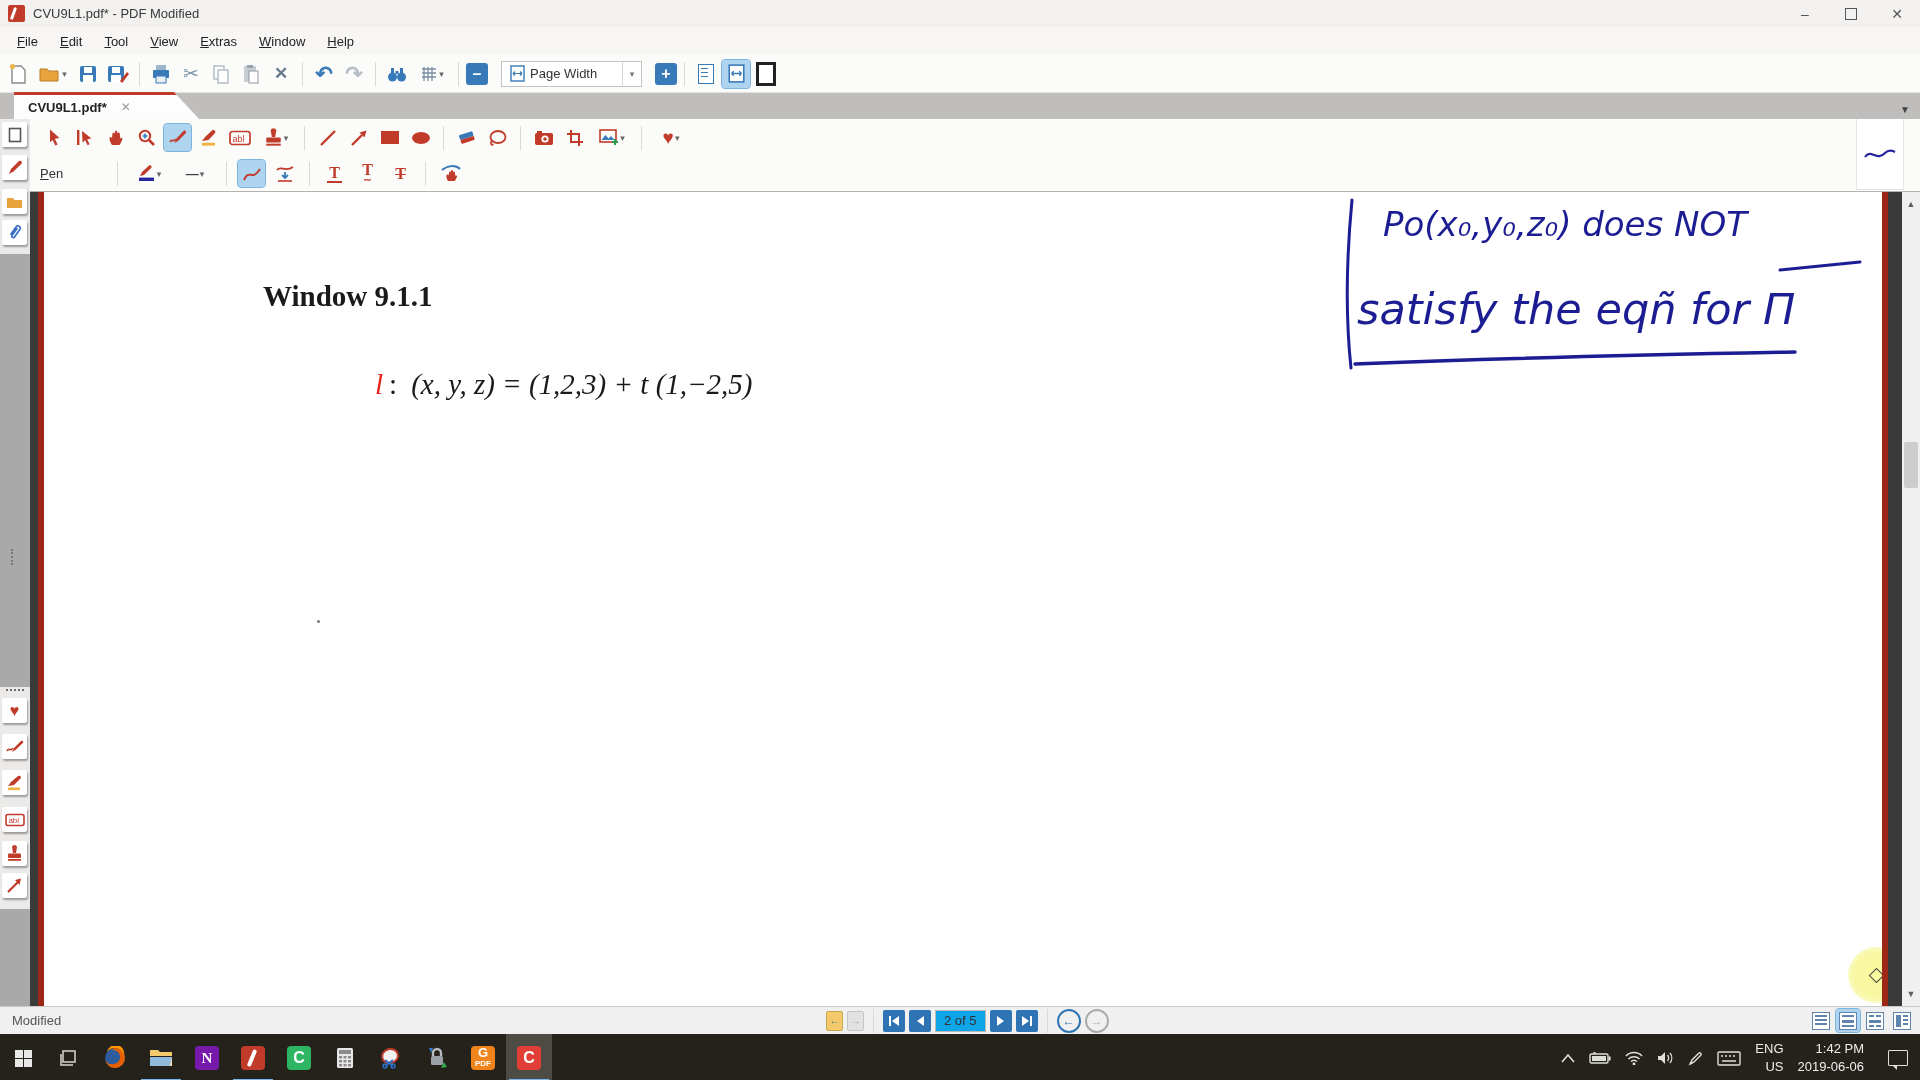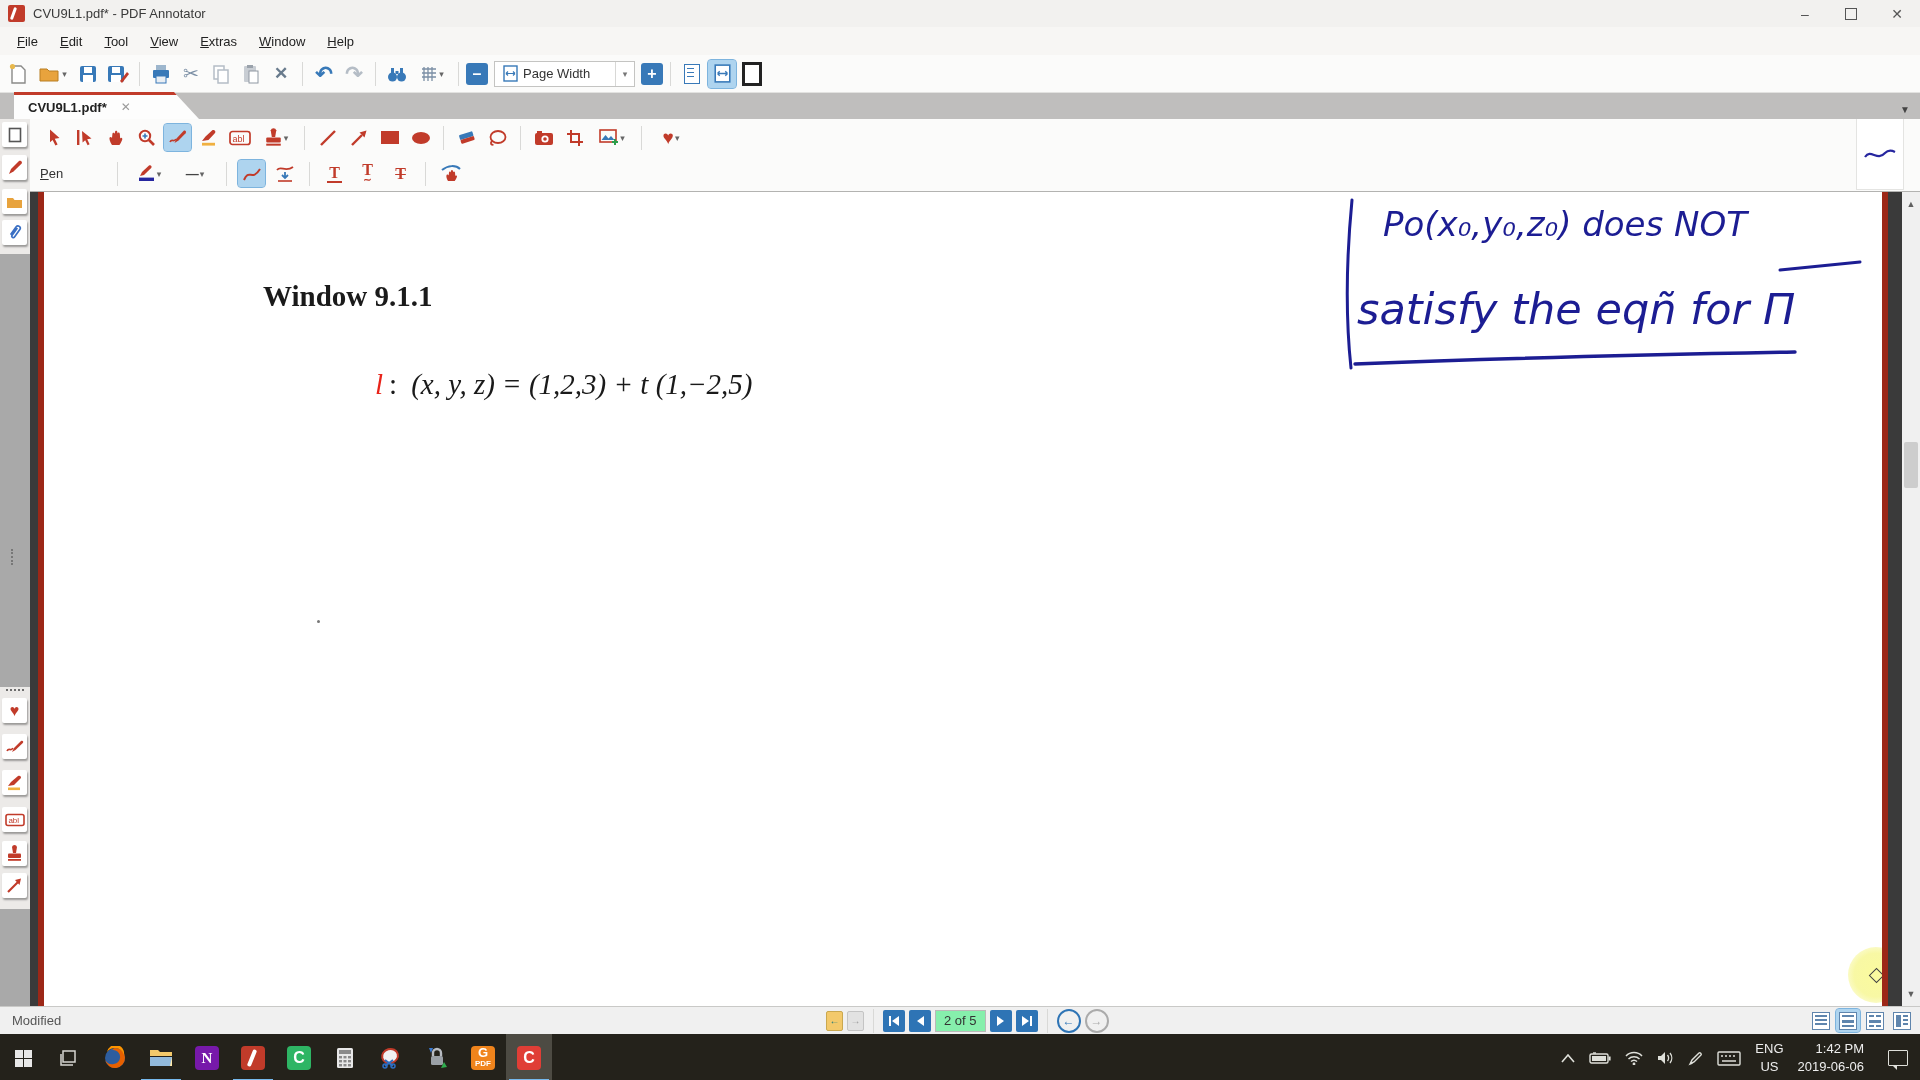--- a/index.html
+++ b/index.html
@@ -14,21 +14,21 @@
   
   .menubar{height:28px;display:flex;align-items:center;background:#f7f6f4;font-size:13px;color:#222;padding-left:6px;}
   .menu-item{padding:5px 11px;}
   .menu-item:first-letter{text-decoration:underline;}
   
   .toolbar{height:37px;display:flex;align-items:center;background:#fbfbfa;border-bottom:1px solid #e2e2e0;padding-left:4px;gap:2px;}
   .tbtn{width:28px;height:28px;display:flex;align-items:center;justify-content:center;position:relative;}
   .sep{width:1px;height:24px;background:#d9d9d7;margin:0 5px;}
   .dd{font-size:9px;color:#666;margin-left:1px;}
   .bluebtn{width:22px;height:22px;background:#3879b8;color:#fff;border-radius:3px;display:flex;align-items:center;justify-content:center;font-size:16px;font-weight:bold;}
-  .combo{display:flex;align-items:center;height:24px;background:#fff;border:1px solid #c4c4c2;margin:0 4px;}
+  .combo{display:flex;align-items:center;height:24px;background:#fff;border:1px solid #c4c4c2;margin:0 11px;}
   .combo .cbody{display:flex;align-items:center;gap:5px;padding:0 8px;font-size:13px;color:#333;width:104px;}
   .combo .cdrop{width:18px;height:100%;border-left:1px solid #d8d8d6;display:flex;align-items:center;justify-content:center;font-size:9px;color:#777;}
   .sel{background:#aed4ef;border-radius:3px;outline:1px solid #7db4de;}
   .pageic{width:14px;height:18px;border:1.5px solid #3879b8;background:#fff;position:relative;}
   .pageic.lines::after{content:"";position:absolute;left:2px;top:3px;width:7px;height:1.5px;background:#3879b8;box-shadow:0 4px 0 #3879b8,0 8px 0 #3879b8;}
   .blackrect{width:14px;height:18px;border:3px solid #222;background:#fff;}
   
   .tabrow{height:26px;background:#bfbebd;position:relative;display:flex;align-items:flex-end;}
   .tab{margin-left:14px;height:24px;width:185px;background:#fdfdfd;border-top:3px solid #c13b2a;clip-path:polygon(0 0,160px 0,185px 100%,0 100%);display:flex;align-items:center;padding-left:14px;gap:14px;font-size:13px;font-weight:bold;color:#222;}
   .tabclose{color:#9a9a9a;font-size:12px;font-weight:normal;}
@@ -71,51 +71,51 @@
   .fab{position:absolute;width:56px;height:56px;border-radius:50%;background:radial-gradient(circle,#fafa9e 0%,#f8f8a4 55%,rgba(250,250,160,0));display:flex;align-items:center;justify-content:center;}
   .fabglyph{width:9px;height:9px;border:1.6px solid #444;transform:rotate(45deg);}
   
   .statusbar{height:27px;background:#f0f0f0;border-top:1px solid #c9c9c7;position:relative;display:flex;align-items:center;font-size:13px;color:#555;}
   .status-left{margin-left:12px;}
   .nav{position:absolute;left:826px;top:0;height:27px;display:flex;align-items:center;gap:4px;}
   .navbtn{width:22px;height:22px;background:#2e74b5;border-radius:2px;display:flex;align-items:center;justify-content:center;gap:1px;}
   .tri-l{width:0;height:0;border-top:5px solid transparent;border-bottom:5px solid transparent;border-right:7px solid #fff;}
   .tri-r{width:0;height:0;border-top:5px solid transparent;border-bottom:5px solid transparent;border-left:7px solid #fff;}
   .vbar{width:2px;height:10px;background:#fff;}
-  .pagebox{height:20px;border:1px solid #b9b9b7;background:#86efac;display:flex;align-items:center;padding:0 8px;font-size:13px;color:#333;}
+  .pagebox{height:20px;border:1px solid #b9b9b7;background:#0ea5e9;display:flex;align-items:center;padding:0 8px;font-size:13px;color:#333;}
   .circbtn{width:20px;height:20px;border-radius:50%;border:2px solid #2e74b5;color:#2e74b5;display:flex;align-items:center;justify-content:center;font-size:12px;font-weight:bold;}
   .circbtn.dis{border-color:#ababab;color:#ababab;}
   .docpage-ic{width:15px;height:18px;border-radius:2px;display:flex;align-items:center;justify-content:center;font-size:10px;}
   .viewmodes{position:absolute;right:6px;top:0;height:27px;display:flex;align-items:center;gap:3px;}
   .vm{width:24px;height:23px;display:flex;align-items:center;justify-content:center;}
   .vmg{width:16px;height:16px;border:1.5px solid #5f85ad;background:#fff;position:relative;}
   .vmg i{position:absolute;left:2px;right:2px;height:2px;background:#5f85ad;}
   
   .taskbar{height:48px;background:#24221b;display:flex;align-items:stretch;color:#dfe0da;}
   .tkbtn{width:46px;display:flex;align-items:center;justify-content:center;position:relative;}
   .tkbtn.open::after{content:"";position:absolute;left:3px;right:3px;bottom:0;height:3px;background:#76b9ed;}
   .tkbtn.active{background:#4d4b43;}
   .sq{border-radius:4px;display:flex;align-items:center;justify-content:center;color:#fff;font-weight:bold;}
   .tray{margin-left:auto;display:flex;align-items:center;gap:14px;padding-right:12px;}
   .trayico{display:flex;align-items:center;justify-content:center;}
-  .tray-txt{font-size:13px;color:#eee;text-align:center;line-height:1.35;}
+  .tray-txt{font-size:13px;color:#eee;text-align:right;line-height:1.35;}
   .clock{text-align:right;}
   .bubble{width:18px;height:14px;border:1.5px solid #dfe0da;border-radius:1px;position:relative;}
   .bubble::after{content:"";position:absolute;left:3px;bottom:-5px;border-left:5px solid transparent;border-right:0 solid transparent;border-top:5px solid #dfe0da;}
   svg{display:block;}
   .hand-svg text{font-family:"DejaVu Sans",sans-serif;font-style:italic;}
 </style>
 </head>
 <body>
 
 <div class="w">
 
   <div class="titlebar">
     <span class="applogo"></span>
-    <span>CVU9L1.pdf* - PDF Annotator</span>
+    <span>CVU9L1.pdf* - PDF Modified</span>
     <div class="winbtns">
       <span class="winbtn">–</span>
       <span class="winbtn">
           <span class="maxglyph"></span>
         </span>
       <span class="winbtn">✕</span>
     </div>
   </div>
 
   <div class="menubar">

